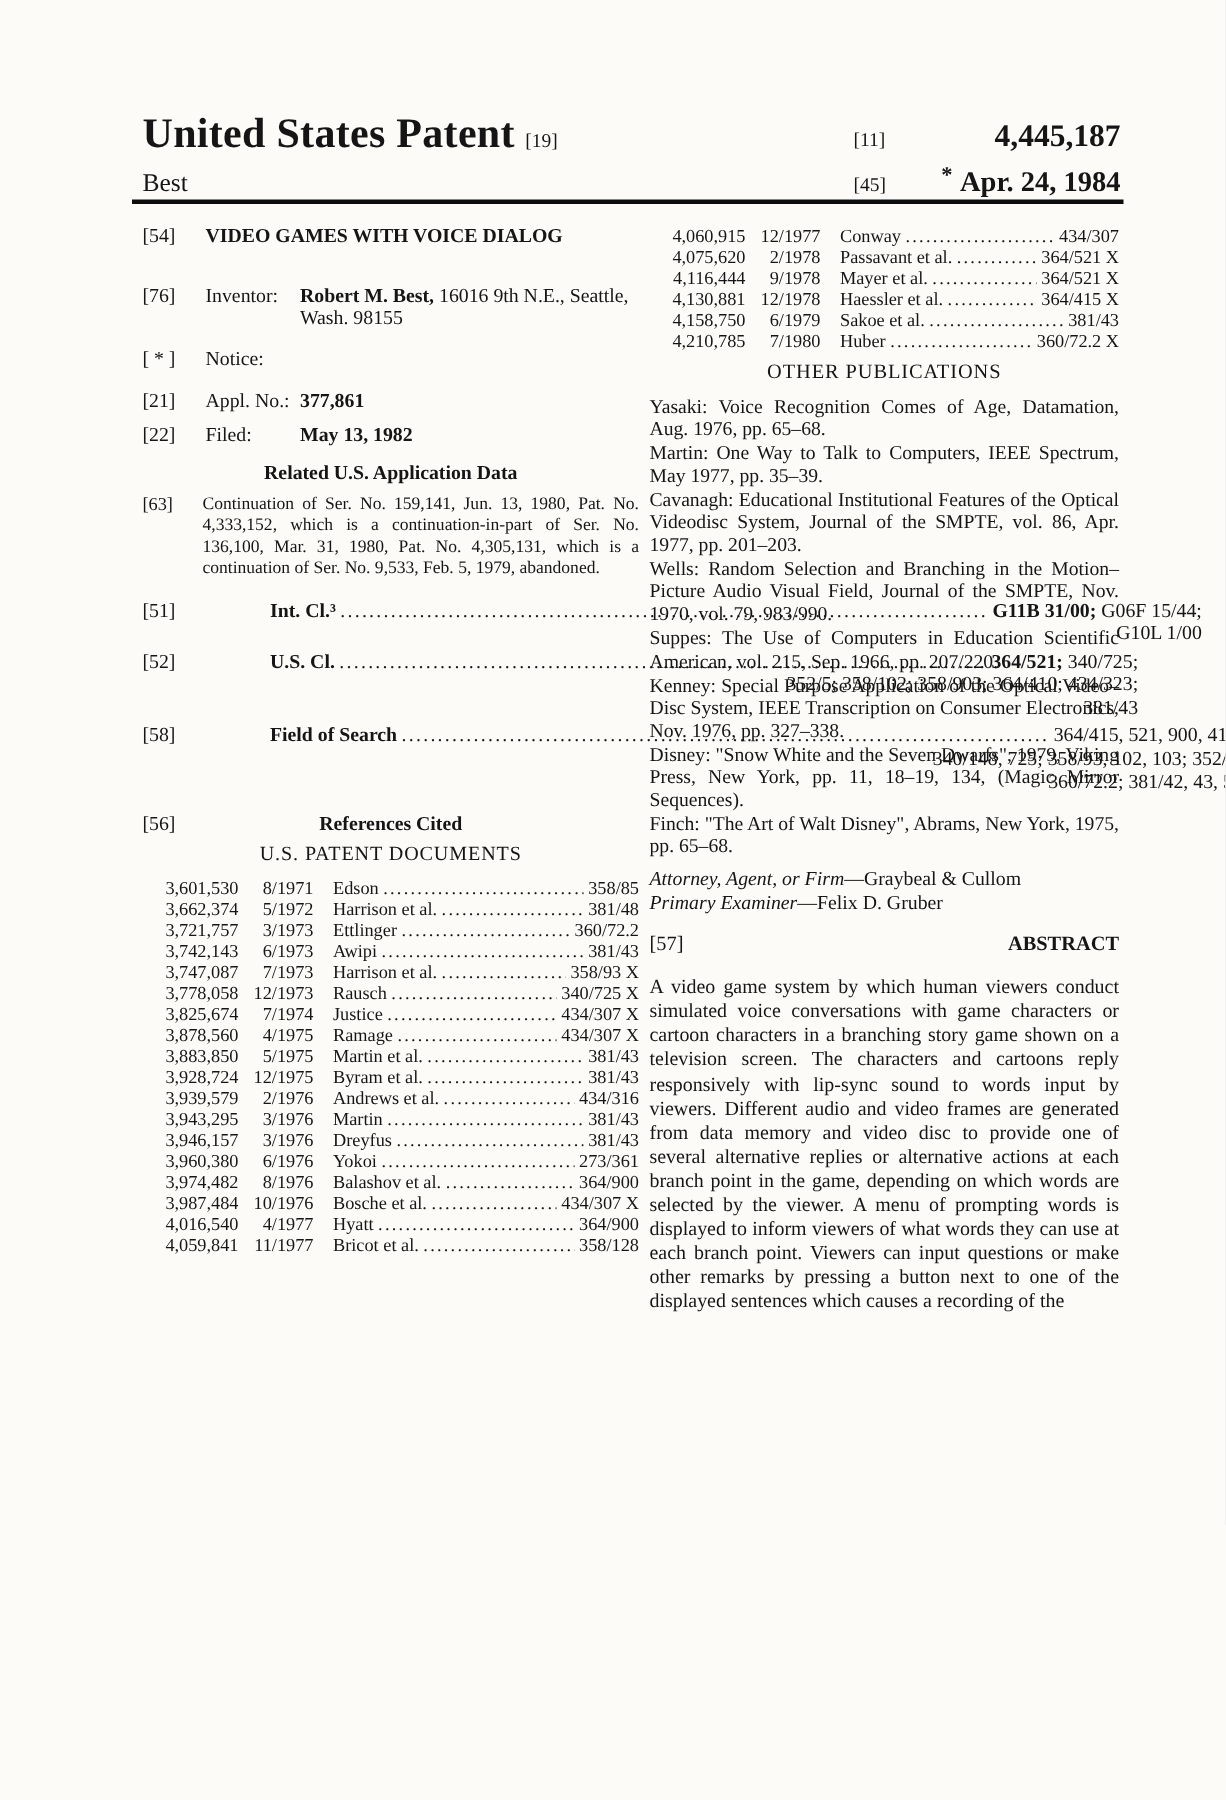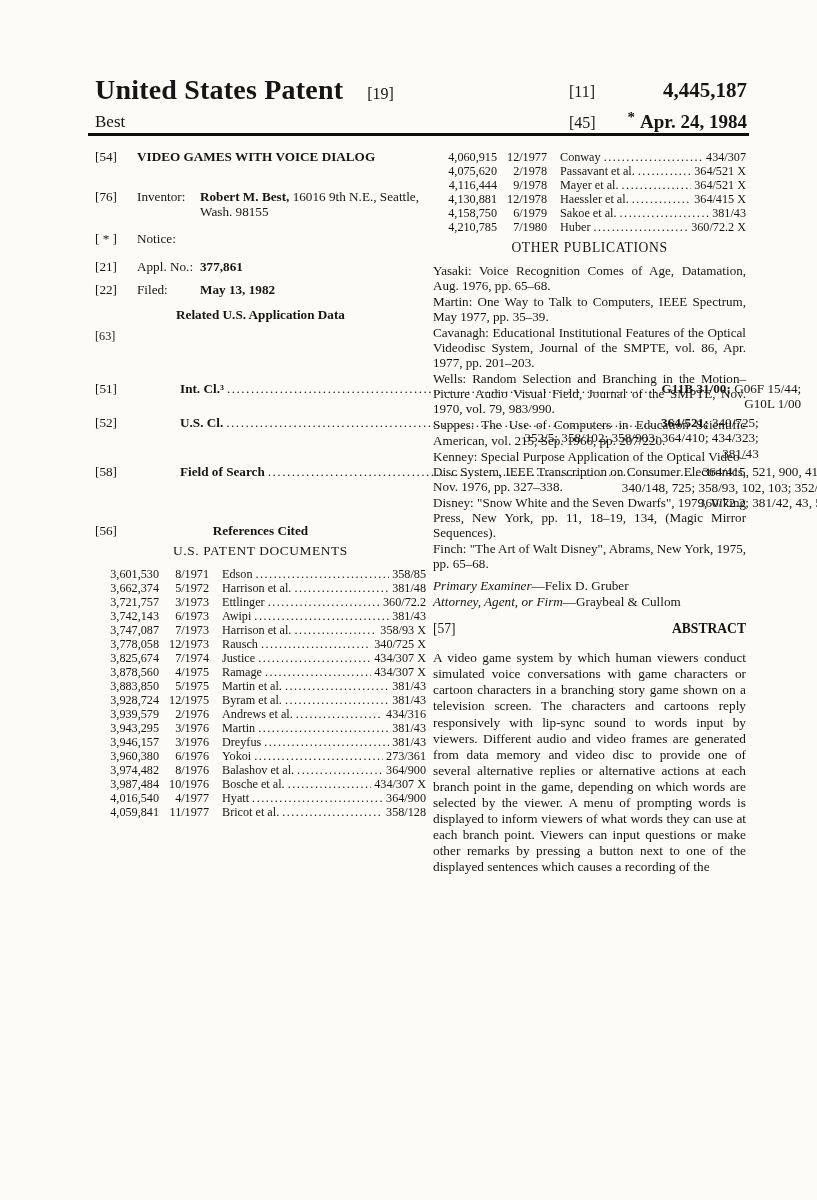--- a/index.html
+++ b/index.html
@@ -7,23 +7,23 @@
     position:relative;
     width:817px;height:1200px;
     margin:0 auto;
     background:#fcfbf7;
     color:#151515;
     font-family:"Liberation Serif","DejaVu Serif",serif;
     overflow:hidden;
   }
   
   .hdr{position:absolute;left:95px;top:74px;right:70px;display:flex;justify-content:space-between;align-items:flex-start;}
-  .hdr-title-row{display:flex;align-items:baseline;gap:24px;}
+  .hdr-title-row{display:flex;align-items:baseline;gap:7px;}
   .hdr-title{font-size:28px;font-weight:bold;margin:0;letter-spacing:.2px;}
-  .hdr-tag{font-size:16px;}
+  .hdr-tag{font-size:13px;}
   .hdr-surname{font-size:17px;font-weight:normal;margin-top:6px;}
   .hdr-right{width:178px;padding-top:4px;}
   .hdr-num-row,.hdr-date-row{display:flex;justify-content:space-between;align-items:baseline;}
   .hdr-date-row{margin-top:6px;}
   .patent-number{font-size:21px;font-weight:bold;}
   .issue-date{font-size:19px;font-weight:bold;white-space:nowrap;}
   .star{font-size:15px;font-weight:bold;vertical-align:6px;margin-right:5px;}
   .hdr-rule{position:absolute;left:88px;right:68px;top:133px;border-top:3px solid #0d0d0d;}
   
   .col{position:absolute;top:149px;font-size:13.2px;line-height:15.5px;}
@@ -33,21 +33,21 @@
   .i{font-style:italic;}
   
   .bib{display:flex;margin-bottom:11px;}
   .bib .tag{width:42px;flex:0 0 42px;}
   .bib .lbl{width:63px;flex:0 0 63px;}
   .bib .val{flex:1;}
   .title54{font-weight:bold;margin-bottom:13px;}
   .notice{margin-bottom:13px;}
   .short{margin-bottom:7px;}
   .center-head{text-align:center;font-weight:bold;margin:10px 0 6px 0;}
-  .related-text{font-size:11.7px;line-height:14.6px;text-align:justify;margin-bottom:12px;flex-direction:column;}
+  .related-text{font-size:11.7px;line-height:14.6px;text-align:justify;margin-bottom:12px;}
   .related-text .tag{width:40px;flex:0 0 40px;font-size:12.2px;}
   
   .cls{display:flex;margin-bottom:3px;gap:43px;}
   .cls .tag{width:42px;flex:0 0 42px;}
   .cls-body{flex:1;}
   .cls-line1{display:flex;align-items:baseline;}
   .cls-extra{text-align:right;}
   .leader{flex:1 1 auto;overflow:hidden;white-space:nowrap;min-width:10px;margin:0 3px;}
   .leader::after{content:"..........................................................................................";letter-spacing:1.5px;}
   .nowrap{white-space:nowrap;}
@@ -122,20 +122,21 @@
     <div class="bib short">
       <span class="tag">[22]</span>
       <span class="lbl">Filed:</span>
       <div class="val b">May 13, 1982</div>
     </div>
 
     <div class="center-head">Related U.S. Application Data</div>
 
     <div class="bib related-text">
       <span class="tag">[63]</span>
+      <div class="val">Continuation of Ser. No. 159,141, Jun. 13, 1980, Pat. No. 4,333,152, which is a continuation-in-part of Ser. No. 136,100, Mar. 31, 1980, Pat. No. 4,305,131, which is a continuation of Ser. No. 9,533, Feb. 5, 1979, abandoned.</div>
     </div>
 
     <div class="cls">
       <span class="tag">[51]</span>
       <div class="cls-body">
         <div class="cls-line1">
           <span class="b nowrap">Int. Cl.³</span>
           <span class="leader"></span>
           <span class="nowrap"><span class="b">G11B 31/00;</span><span> G06F 15/44;</span></span>
         </div>
@@ -388,22 +389,22 @@
   <p class="pub">Suppes: The Use of Computers in Education Scientific American, vol. 215, Sep. 1966, pp. 207/220.</p>
 
   <p class="pub">Kenney: Special Purpose Application of the Optical Video–Disc System, IEEE Transcription on Consumer Electronics, Nov. 1976, pp. 327–338.</p>
 
   <p class="pub">Disney: "Snow White and the Seven Dwarfs", 1979, Viking Press, New York, pp. 11, 18–19, 134, (Magic Mirror Sequences).</p>
 
   <p class="pub">Finch: "The Art of Walt Disney", Abrams, New York, 1975, pp. 65–68.</p>
 </div>
 
     <div class="examiner">
+      <div><span class="i">Attorney, Agent, or Firm</span><span>—Graybeal &amp; Cullom</span></div>
       <div><span class="i">Primary Examiner</span><span>—Felix D. Gruber</span></div>
-      <div><span class="i">Attorney, Agent, or Firm</span><span>—Graybeal &amp; Cullom</span></div>
     </div>
 
     <div class="abstract-head">
       <span class="tag">[57]</span>
       <span>ABSTRACT</span>
     </div>
 
     <p class="abstract-text">A video game system by which human viewers conduct simulated voice conversations with game characters or cartoon characters in a branching story game shown on a television screen. The characters and cartoons reply responsively with lip-sync sound to words input by viewers. Different audio and video frames are generated from data memory and video disc to provide one of several alternative replies or alternative actions at each branch point in the game, depending on which words are selected by the viewer. A menu of prompting words is displayed to inform viewers of what words they can use at each branch point. Viewers can input questions or make other remarks by pressing a button next to one of the displayed sentences which causes a recording of the</p>
   </div>
 

